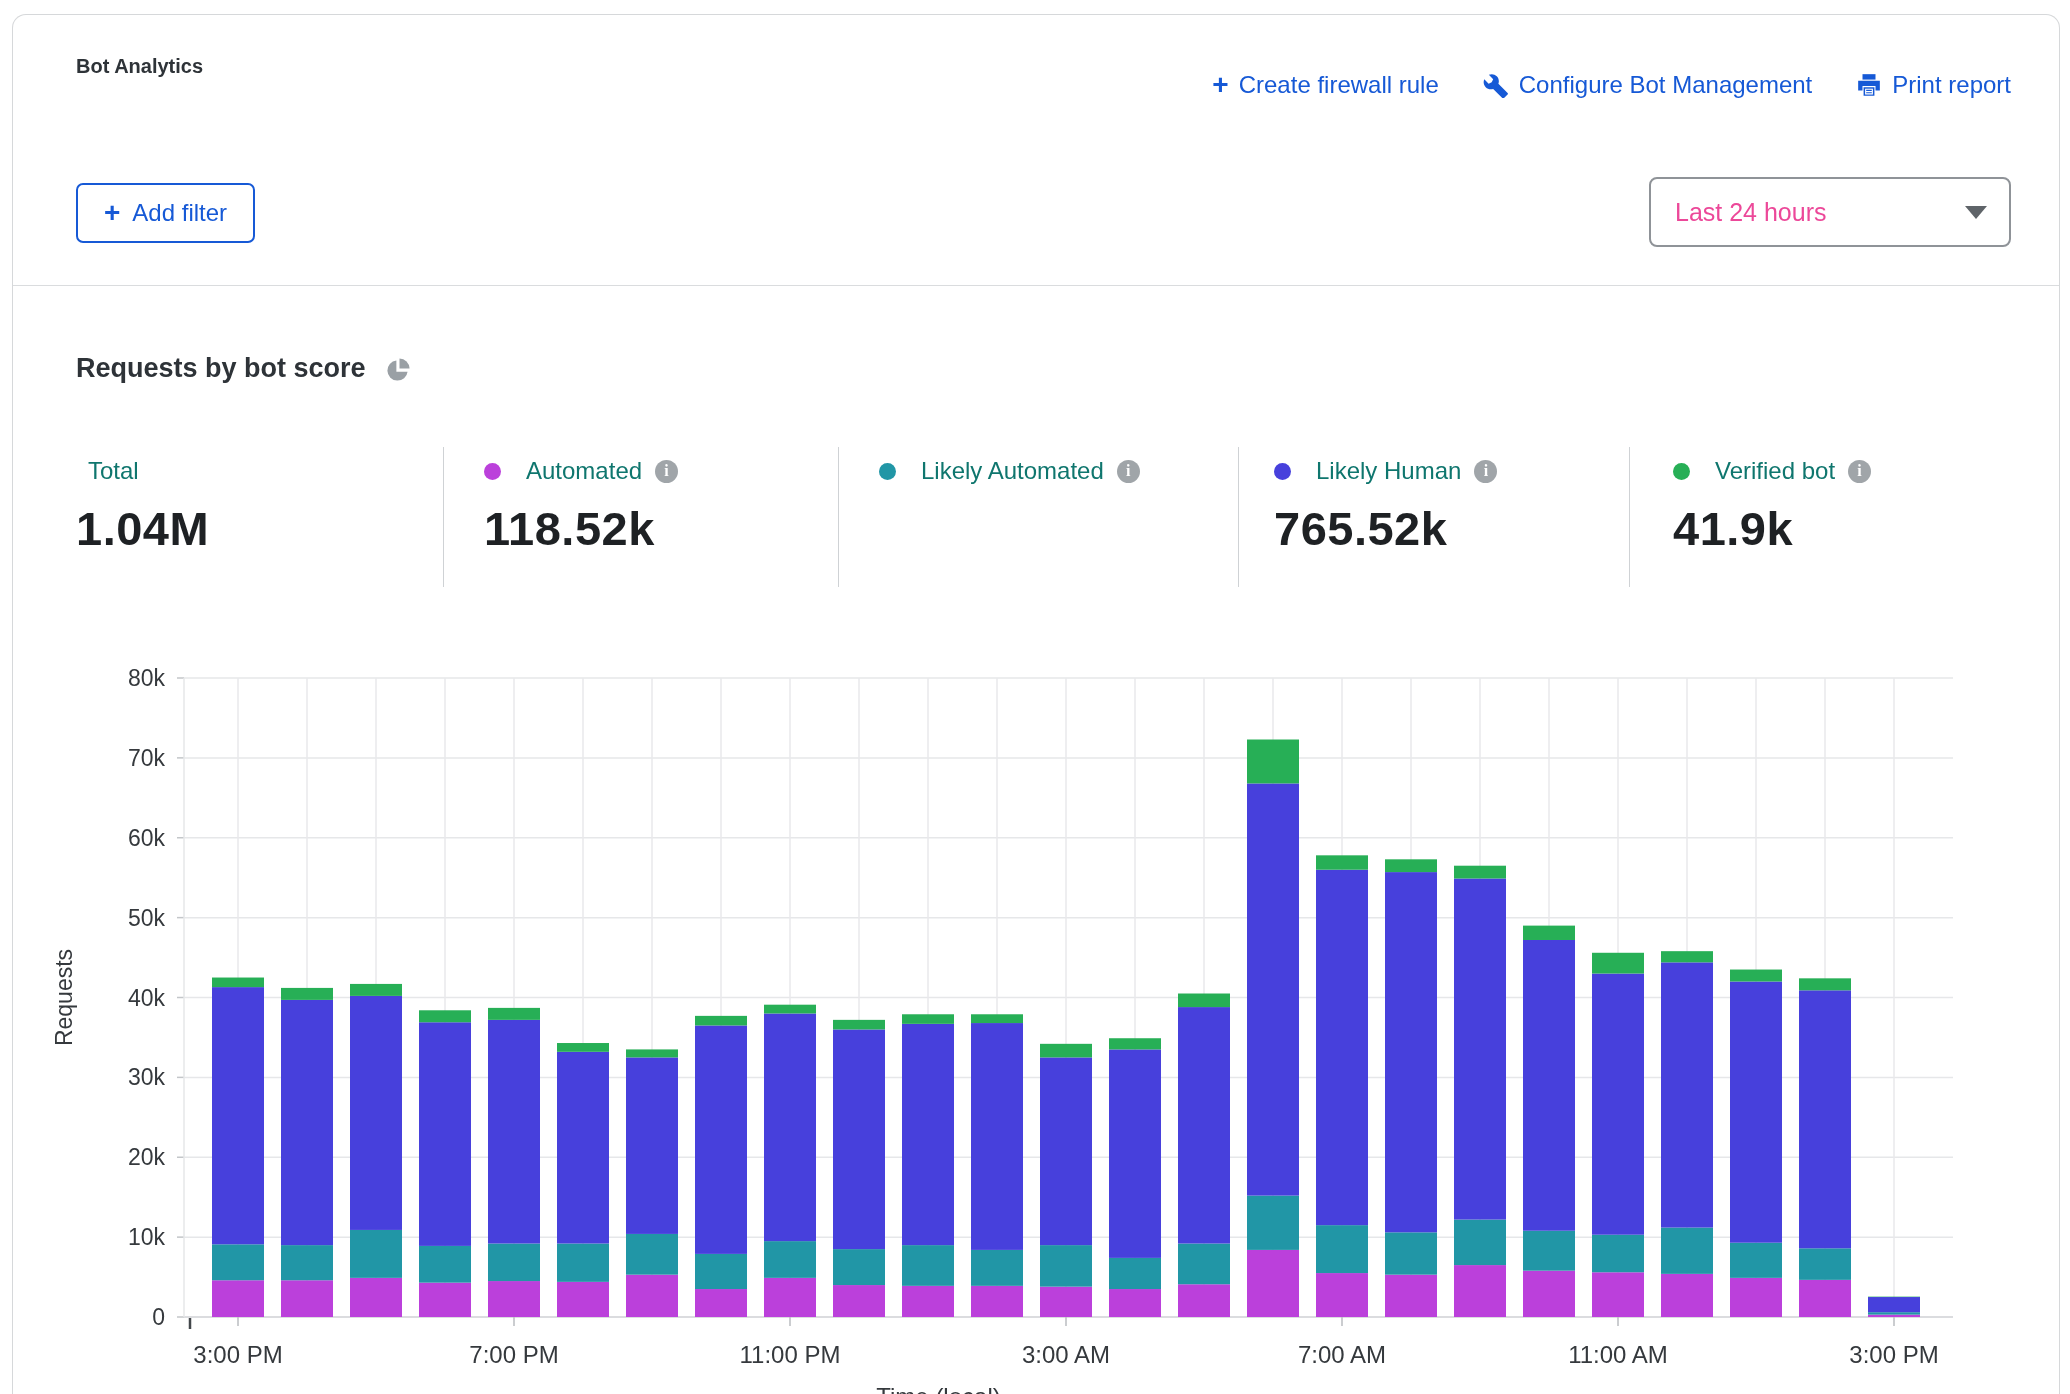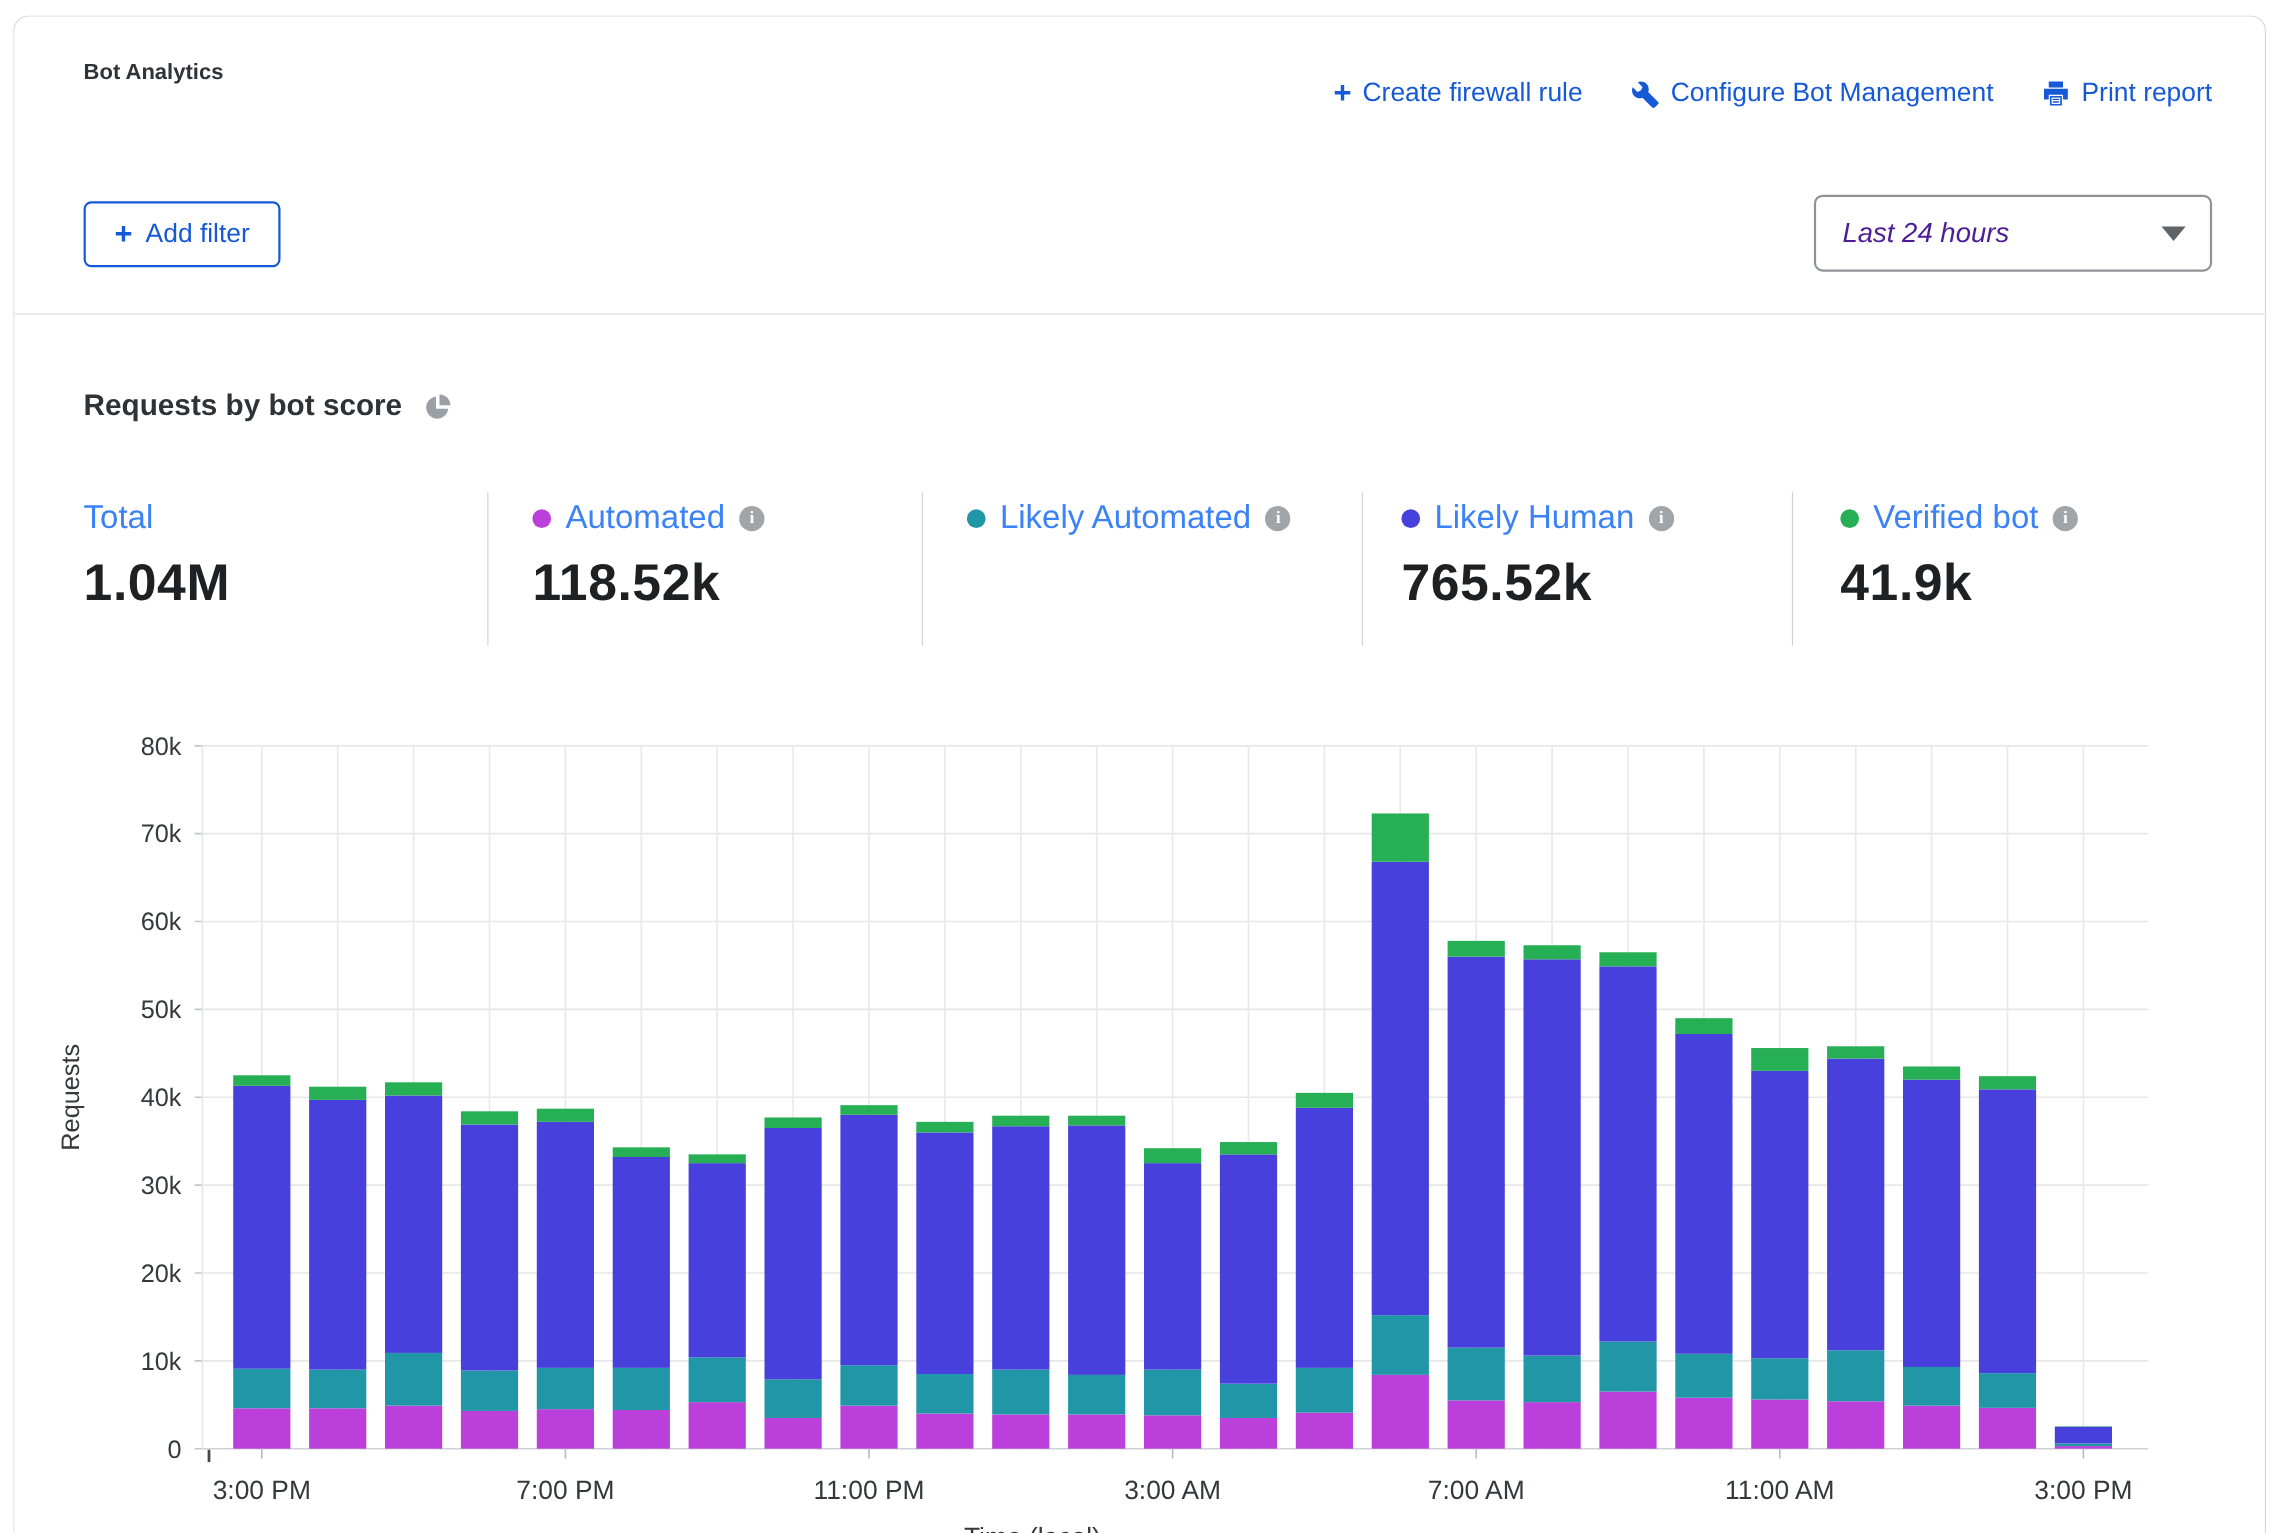--- a/index.html
+++ b/index.html
@@ -9,30 +9,30 @@
         border:1px solid #d6d8da;border-bottom:none;border-radius:14px 14px 0 0;background:#fff;}
   .page-title{position:absolute;left:63px;top:40px;font-size:20px;font-weight:700;color:#2e3338;margin:0;}
   .actions{position:absolute;top:56px;right:48px;display:flex;gap:44px;align-items:center;}
   .action-link{display:flex;align-items:center;gap:10px;color:#1659d6;font-size:24px;cursor:pointer;text-decoration:none;white-space:nowrap;}
   .plus-glyph{font-size:28px;font-weight:700;line-height:1;}
   .btn-add-filter{position:absolute;left:63px;top:168px;height:60px;padding:0 26px;display:flex;align-items:center;gap:12px;
         background:#fff;border:2px solid #1659d6;border-radius:7px;color:#1659d6;font-size:24px;cursor:pointer;
         font-family:inherit;}
   .select{position:absolute;right:48px;top:162px;width:312px;height:66px;border:2px solid #8f9398;border-radius:8px;
         display:flex;align-items:center;justify-content:space-between;padding:0 22px 0 24px;cursor:pointer;background:#fff;}
-  .select-label{font-size:25px;color:#4c1d95;font-style:italic;}
+  .select-label{font-size:25px;color:#ec4899;}
   .caret{width:0;height:0;border-left:11px solid transparent;border-right:11px solid transparent;border-top:13px solid #5f6469;}
   .divider{position:absolute;left:0;top:270px;width:100%;border-top:1px solid #dadcde;}
   .section-row{position:absolute;left:63px;top:338px;display:flex;align-items:flex-end;gap:18px;}
   .section-title{font-size:27px;font-weight:700;color:#2e3338;margin:0;}
   .stats{position:absolute;left:0;top:432px;width:100%;height:150px;}
   .stat{position:absolute;top:8px;}
   .stat-label-row{display:flex;align-items:center;gap:13px;height:32px;}
   .dot{width:17px;height:17px;border-radius:50%;flex:none;}
-  .stat-label{font-size:30px;color:#3b82f6;}
+  .stat-label{font-size:24px;color:#0f766e;margin-left:12px;}
   .info-icon{width:23px;height:23px;border-radius:50%;background:#a0a5a9;color:#fff;font-size:16px;font-weight:700;
         display:flex;align-items:center;justify-content:center;font-family:"Liberation Serif","DejaVu Serif",serif;}
   .stat-value{font-size:47px;font-weight:700;color:#1e2124;margin-top:14px;letter-spacing:.5px;}
   .stat-divider{position:absolute;top:0;width:1px;height:140px;background:#cfd2d5;}
   svg text{font-family:"Liberation Sans","DejaVu Sans",sans-serif;}
 </style>
 </head>
 <body>
 
 <div class="card">

